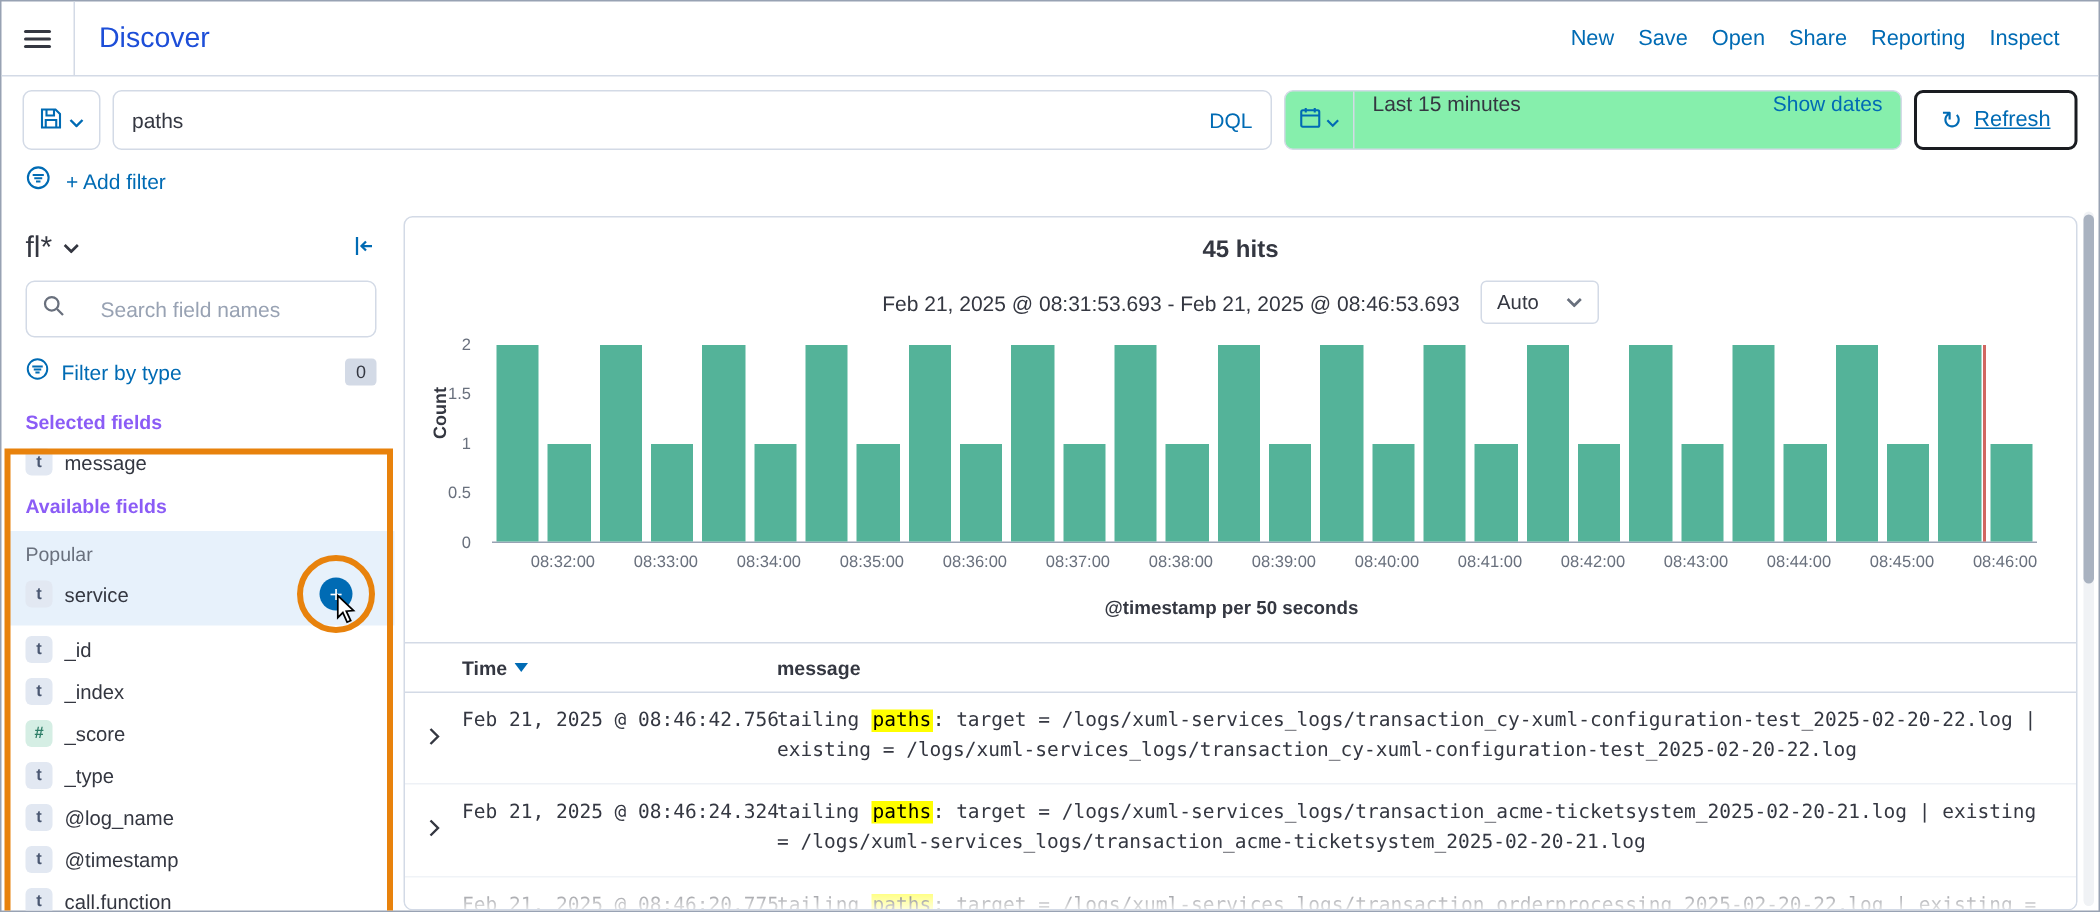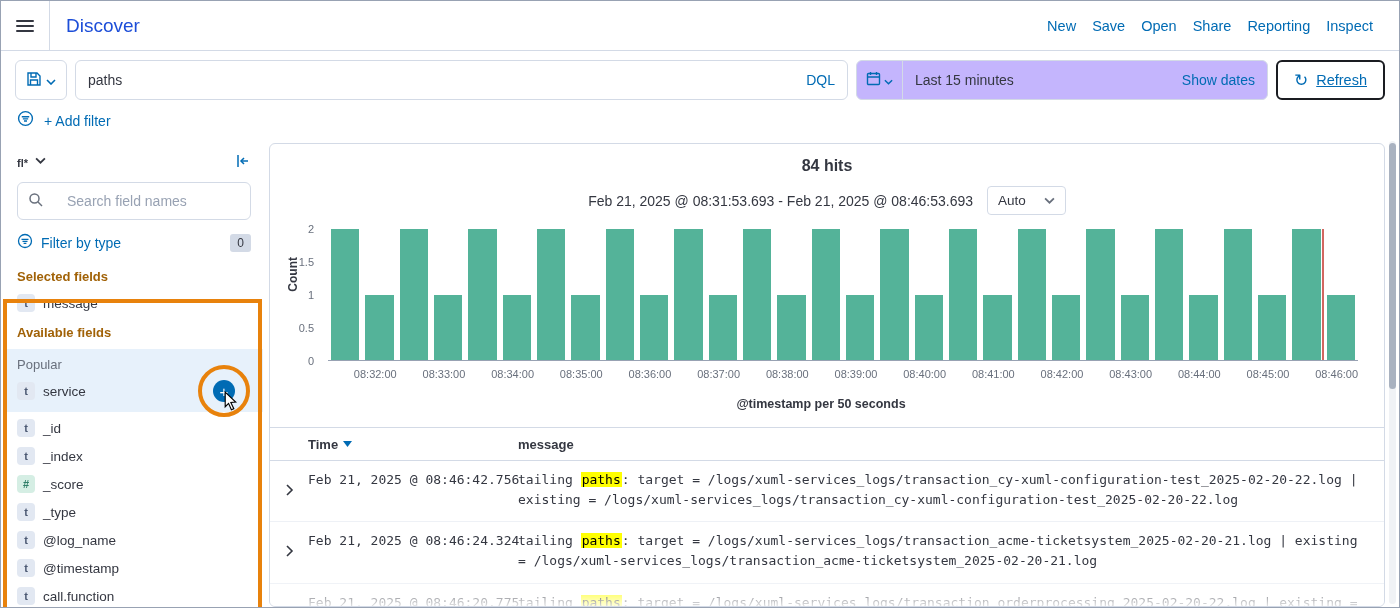--- a/index.html
+++ b/index.html
@@ -19,46 +19,46 @@
   .app-title { margin-left: 16px; font-size: 19px; color: #1d4ed8; }
   .topnav { margin-left: auto; display: flex; gap: 16px; padding-right: 26px; }
   .topnav a { color: #006BB4; font-size: 14.5px; }
 
   
   .querybar { display: flex; align-items: center; gap: 8px; padding: 9px 14px 8px; flex-shrink: 0; }
   .sq-btn { width: 52px; height: 40px; border: 1px solid #D3DAE6; border-radius: 6px; background: #fff; display: flex; align-items: center; justify-content: center; gap: 4px; cursor: pointer; }
   .query-input-wrap { flex: 1; height: 40px; border: 1px solid #D3DAE6; border-radius: 6px; display: flex; align-items: center; padding: 0 12px; background: #fff; }
   .query-input { flex: 1; border: none; outline: none; font-size: 14px; color: #343741; font-family: inherit; background: transparent; }
   .dql { color: #006BB4; font-size: 14px; cursor: pointer; }
-  .datepicker { width: 412px; height: 40px; border: 1px solid #D3DAE6; border-radius: 6px; display: flex; align-items: center; background: #c4b5fd; flex-shrink: 0; }
+  .datepicker { width: 412px; height: 40px; border: 1px solid #D3DAE6; border-radius: 6px; display: flex; align-items: flex-start; background: #86efac; flex-shrink: 0; }
   .dp-cal { width: 46px; height: 100%; display: flex; align-items: center; justify-content: center; gap: 3px; background: none; border: none; border-right: 1px solid #D3DAE6; cursor: pointer; }
   .dp-range { padding-left: 12px; font-size: 14px; }
   .dp-showdates { margin-left: auto; padding-right: 12px; color: #006BB4; font-size: 14px; }
   .refresh-btn { height: 40px; padding: 0 16px; border: 2px solid #1a1c21; border-radius: 6px; background: #fff; color: #006BB4; font-size: 14.5px; display: flex; align-items: center; gap: 8px; cursor: pointer; flex-shrink: 0; }
   .refresh-btn .label { text-decoration: underline; font-family: inherit; }
   .refresh-glyph { font-size: 17px; line-height: 1; }
 
   
   .filterbar { display: flex; align-items: center; gap: 10px; padding: 2px 16px 10px; flex-shrink: 0; }
   .addfilter { color: #006BB4; font-size: 14px; }
 
   
   .bodyrow { display: flex; flex: 1; min-height: 0; }
 
   
   .sidebar { width: 266px; padding: 0 16px; position: relative; flex-shrink: 0; }
   .index-row { display: flex; align-items: center; padding: 12px 0 8px; }
-  .index-pattern { font-size: 11px; font-weight: 700; display: flex; gap: 7px; cursor: pointer; }
+  .index-pattern { font-size: 20px; font-weight: 400; display: flex; align-items: center; gap: 7px; cursor: pointer; }
   .collapse-btn { margin-left: auto; background: none; border: none; cursor: pointer; }
   .field-search { height: 38px; border: 1px solid #D3DAE6; border-radius: 6px; display: flex; align-items: center; padding: 0 10px; gap: 8px; background: #fff; margin-top: 2px; }
   .field-search input { border: none; outline: none; flex: 1; font-size: 14px; font-family: inherit; color: #343741; background: transparent; margin-left: 16px; }
   .field-search input::placeholder { color: #98A2B3; }
   .filter-type-row { display: flex; align-items: center; gap: 8px; padding: 13px 0 9px; color: #006BB4; font-size: 14px; cursor: pointer; }
   .count-badge { margin-left: auto; background: #D3DAE6; color: #343741; border-radius: 3px; font-size: 12px; padding: 2px 7px; }
-  .side-heading { font-size: 13px; font-weight: 700; color: #a16207; padding: 8px 0 5px; }
+  .side-heading { font-size: 13px; font-weight: 700; color: #8b5cf6; padding: 8px 0 5px; }
   .field-item { display: flex; align-items: center; gap: 8px; padding: 5px 0; font-size: 13.5px; cursor: pointer; }
   .ftoken { width: 18px; height: 18px; border-radius: 4px; display: flex; align-items: center; justify-content: center; font-size: 11px; font-weight: 700; flex-shrink: 0; }
   .ftoken.str { background: #E2E8F2; color: #4B5872; }
   .ftoken.num { background: #D5EEE4; color: #2F7E68; }
   .popular-block { background: #E7F1FB; margin: 4px -12px 2px; padding: 6px 12px 7px; }
   .popular-heading { font-size: 13px; color: #69707D; padding: 2px 0 5px; }
   .service-row { display: flex; align-items: center; gap: 8px; font-size: 13.5px; padding: 3px 0; }
   .plus-wrap { margin-left: auto; margin-right: 16px; position: relative; width: 22px; height: 22px; }
   .add-field-btn { width: 22px; height: 22px; border-radius: 50%; background: #006BB4; color: #fff; border: none; font-size: 15px; line-height: 1; display: flex; align-items: center; justify-content: center; cursor: pointer; }
   .annotation-circle { position: absolute; left: -15px; top: -15px; width: 52px; height: 52px; border: 4px solid #E8820C; border-radius: 50%; z-index: 6; pointer-events: none; }
@@ -246,21 +246,21 @@
           </div>
           <div class="field-item">
             <span class="ftoken str">t</span>
             <span>call.function</span>
           </div>
         </div>
     </div>
 
     <div class="main">
       <div class="chart-header">
-        <div class="hits">84 hits</div>
+        <div class="hits">45 hits</div>
         <div class="range-row">
           <span class="range-text">Feb 21, 2025 @ 08:31:53.693 - Feb 21, 2025 @ 08:46:53.693</span>
           <span class="interval-select">
             <span>Auto</span>
             <svg width="11" height="7" viewBox="0 0 10 6" fill="none" stroke="#69707D" stroke-width="1.6">
                 <path d="M1 1l4 4 4-4"></path>
               </svg>
           </span>
         </div>
       </div>

